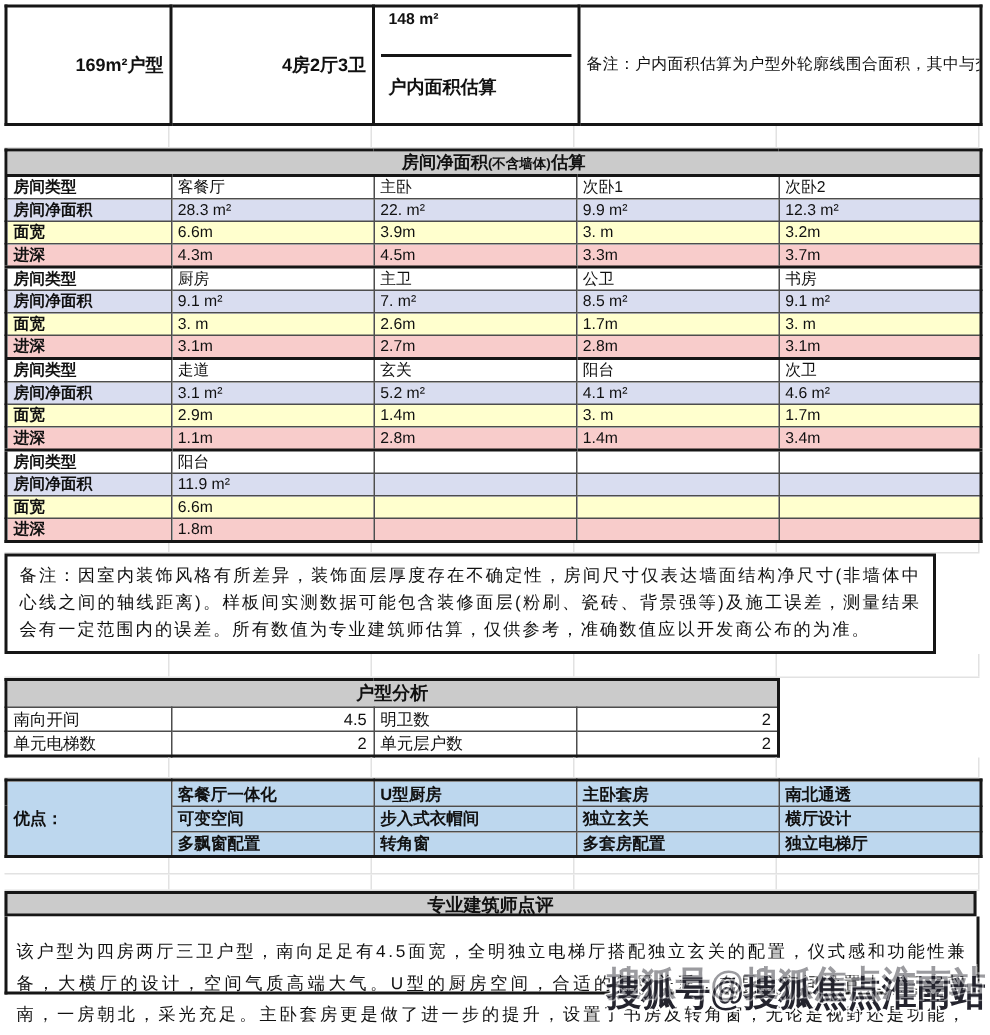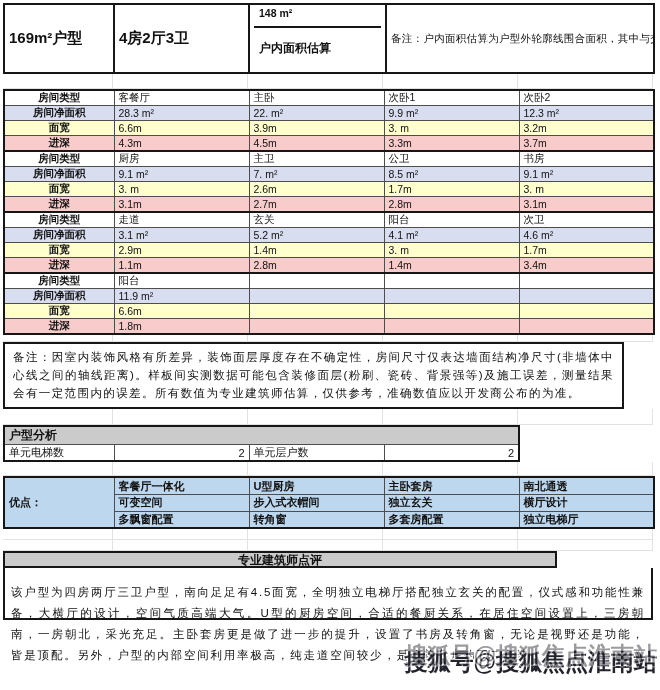--- a/index.html
+++ b/index.html
@@ -18,29 +18,29 @@
   body{
     width:660px;height:690px;overflow:hidden;position:relative;
     font-family:"Liberation Sans","DejaVu Sans",sans-serif;
     color:#111;font-size:11px;
   }
   .page{position:absolute;left:3px;top:3px;width:654px;}
 
   
   table.grid{border-collapse:collapse;table-layout:fixed;width:650px;border:2px solid var(--border-dark);}
   table.grid td{border:1px solid var(--border-inner);overflow:hidden;white-space:nowrap;padding:0 4px;height:14px;}
-  .lbl{font-weight:bold;text-align:center;padding:0 2px;}
+  .lbl{font-weight:bold;padding:0 2px;}
   .val{text-align:left;}
 
   
   table.tophead{width:650px;}
   table.tophead td{border:2px solid var(--border-dark);vertical-align:middle;}
-  td.th-cell{text-align:left;font-weight:bold;font-size:15px;height:66px;}
+  td.th-cell{text-align:right;font-weight:bold;font-size:12px;height:66px;}
   td.th-split{padding:0;height:66px;}
-  .th-split-top{height:23px;border-bottom:2px solid var(--border-dark);padding:2px 5px 0;font-weight:bold;font-size:10.5px;}
+  .th-split-top{height:33px;border-bottom:2px solid var(--border-dark);padding:2px 5px 0;font-weight:bold;font-size:10.5px;}
   .th-split-bot{height:44px;padding:12px 5px 0;font-weight:bold;font-size:12px;}
   td.th-note{font-weight:normal;font-size:10.5px;white-space:normal;vertical-align:top;
     padding:3px 5px;line-height:1.48;letter-spacing:.3px;text-align:justify;}
 
   
   .gap{display:flex;width:650px;border-bottom:1px solid var(--gridline);}
   .gap span{display:block;border-right:1px solid var(--gridline);}
   .gap .g0{width:110px;} .gap .g1{width:135px;}
 
   
@@ -53,31 +53,31 @@
   tr.r-depth td{background:var(--pink);}
 
   
   .notebox{width:621px;border:2px solid var(--border-dark);background:#fff;
     padding:5px 8px;font-size:11.5px;line-height:1.55;letter-spacing:1.4px;
     text-align:justify;}
 
   
   table.analysis{width:515px;border:2px solid var(--border-dark);}
   table.analysis td{height:15px;}
-  td.a-title{background:var(--gray-header);font-weight:bold;font-size:12px;height:17px;}
+  td.a-title{background:var(--gray-header);font-weight:bold;text-align:center;font-size:12px;height:17px;}
   td.a-val{text-align:right;}
   td.ghost{border:none;background:transparent;}
 
   
   table.pros td{background:var(--blue);height:17px;font-weight:bold;font-size:11px;}
   table.cons td{background:var(--green);height:15px;}
   td.pc-label{font-weight:bold;text-align:left;font-size:12px;}
 
   
-  .review-title{width:554px;border:2px solid var(--border-dark);background:var(--gray-header);
+  .review-title{width:648px;border:2px solid var(--border-dark);background:var(--gray-header);
     font-weight:bold;font-size:12px;text-align:center;height:17px;line-height:15px;}
   .review-body{width:650px;border:2px solid var(--border-dark);border-top:none;background:#fff;
     padding:14px 6px 6px;font-size:11.5px;line-height:1.8;letter-spacing:1.8px;text-align:justify;height:52px;overflow:visible;}
 
   
   .watermark{position:absolute;right:3px;bottom:12px;pointer-events:none;}
   .watermark span{
     display:block;font-weight:bold;font-size:23px;letter-spacing:0px;color:#23232d;
     text-shadow:-1px -1px 0 #fff,1px -1px 0 #fff,-1px 1px 0 #fff,1px 1px 0 #fff,0 0 2px #fff;
     white-space:nowrap;
@@ -119,20 +119,23 @@
 
   <table class="grid maintbl">
     <colgroup>
         <col style="width:110px">
         <col style="width:135px">
         <col style="width:135px">
         <col style="width:135px">
         <col style="width:135px">
       </colgroup>
     <tbody>
+        <tr>
+          <td class="title" colspan="5"><span>房间净面积</span><small>(不含墙体)</small><span>估算</span></td>
+        </tr>
 
     <tr class="r-type">
       <td class="lbl">房间类型</td>
       <td class="val">客餐厅</td>
       <td class="val">主卧</td>
       <td class="val">次卧1</td>
       <td class="val">次卧2</td>
     </tr>
     <tr class="r-area">
       <td class="lbl">房间净面积</td>
@@ -267,20 +270,26 @@
     <colgroup>
         <col style="width:110px">
         <col style="width:135px">
         <col style="width:135px">
         <col style="width:135px">
       </colgroup>
     <tbody>
         <tr>
           <td class="a-title" colspan="4">户型分析</td>
         </tr>
+    <tr>
+      <td class="val">南向开间</td>
+      <td class="a-val">4.5</td>
+      <td class="val">明卫数</td>
+      <td class="a-val">2</td>
+    </tr>
     <tr>
       <td class="val">单元电梯数</td>
       <td class="a-val">2</td>
       <td class="val">单元层户数</td>
       <td class="a-val">2</td>
     </tr>
   </tbody>
     </table>
 
   <div class="gap" style="height:14px">

